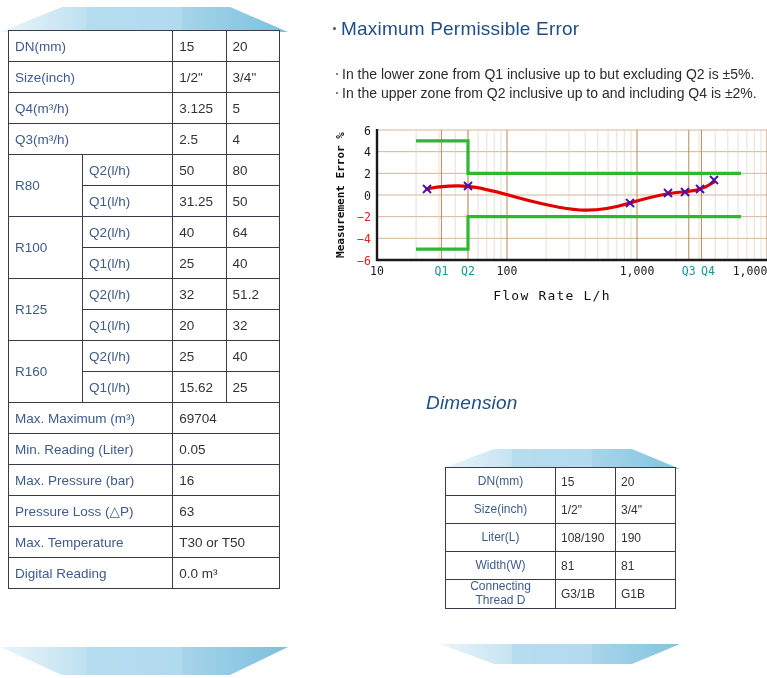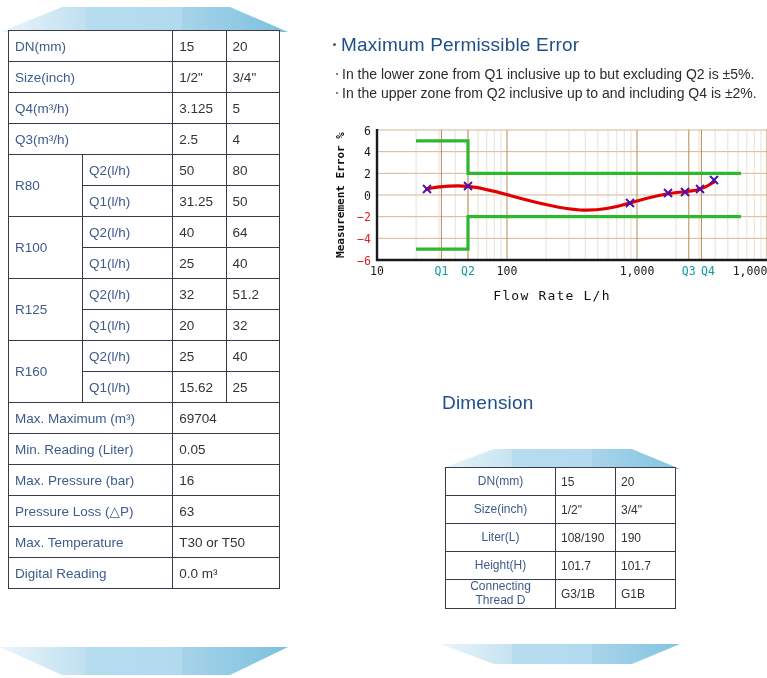--- a/index.html
+++ b/index.html
@@ -47,32 +47,32 @@
   .sec-title{
     color:#1f4e88;font-size:19px;letter-spacing:.2px;
     position:absolute;white-space:nowrap;
   }
   .dot-bullet{
     display:inline-block;width:3px;height:3px;border-radius:50%;
     background:#555;vertical-align:middle;margin-right:5px;margin-bottom:3px;
   }
   .dot-bullet.sm{width:2px;height:2px;margin-bottom:2px;margin-right:4px;}
 
-  #mpe-title{left:3px;top:34px;}
+  #mpe-title{left:3px;top:18px;}
   .mpe-line{
     position:absolute;left:6px;font-size:14px;color:#2b2b2b;white-space:nowrap;
   }
   #mpe-l1{top:66px;}
   #mpe-l2{top:85px;}
 
   
   #chart-wrap{position:absolute;left:0px;top:120px;width:437px;height:190px;}
   #chart-wrap svg{display:block;}
 
-  #dim-title{left:112px;top:392px;}
+  #dim-title{left:96px;top:392px;font-style:italic;}
 
   #dim-banner-top{position:absolute;left:440px;top:446px;width:240px;height:24px;}
   #dim-banner-bottom{position:absolute;left:440px;top:643px;width:240px;height:24px;}
 
   table.dim{
     position:absolute;left:445px;top:467px;
     width:230px;border-collapse:collapse;table-layout:fixed;background:#fff;
   }
   table.dim td{
     border:1px solid #3a3a4a;height:27px;padding:0 5px;
@@ -395,23 +395,23 @@
       <td class="dlbl">Size(inch)</td>
       <td class="dval">1/2"</td>
       <td class="dval">3/4"</td>
     </tr>
     <tr>
       <td class="dlbl">Liter(L)</td>
       <td class="dval">108/190</td>
       <td class="dval">190</td>
     </tr>
     <tr>
-      <td class="dlbl">Height(H)</td>
-      <td class="dval">101.7</td>
-      <td class="dval">101.7</td>
+      <td class="dlbl">Width(W)</td>
+      <td class="dval">81</td>
+      <td class="dval">81</td>
     </tr>
     <tr>
       <td class="dlbl" style="white-space:pre-line">Connecting
 Thread D</td>
       <td class="dval">G3/1B</td>
       <td class="dval">G1B</td>
     </tr>
   </tbody>
 </table>
 

